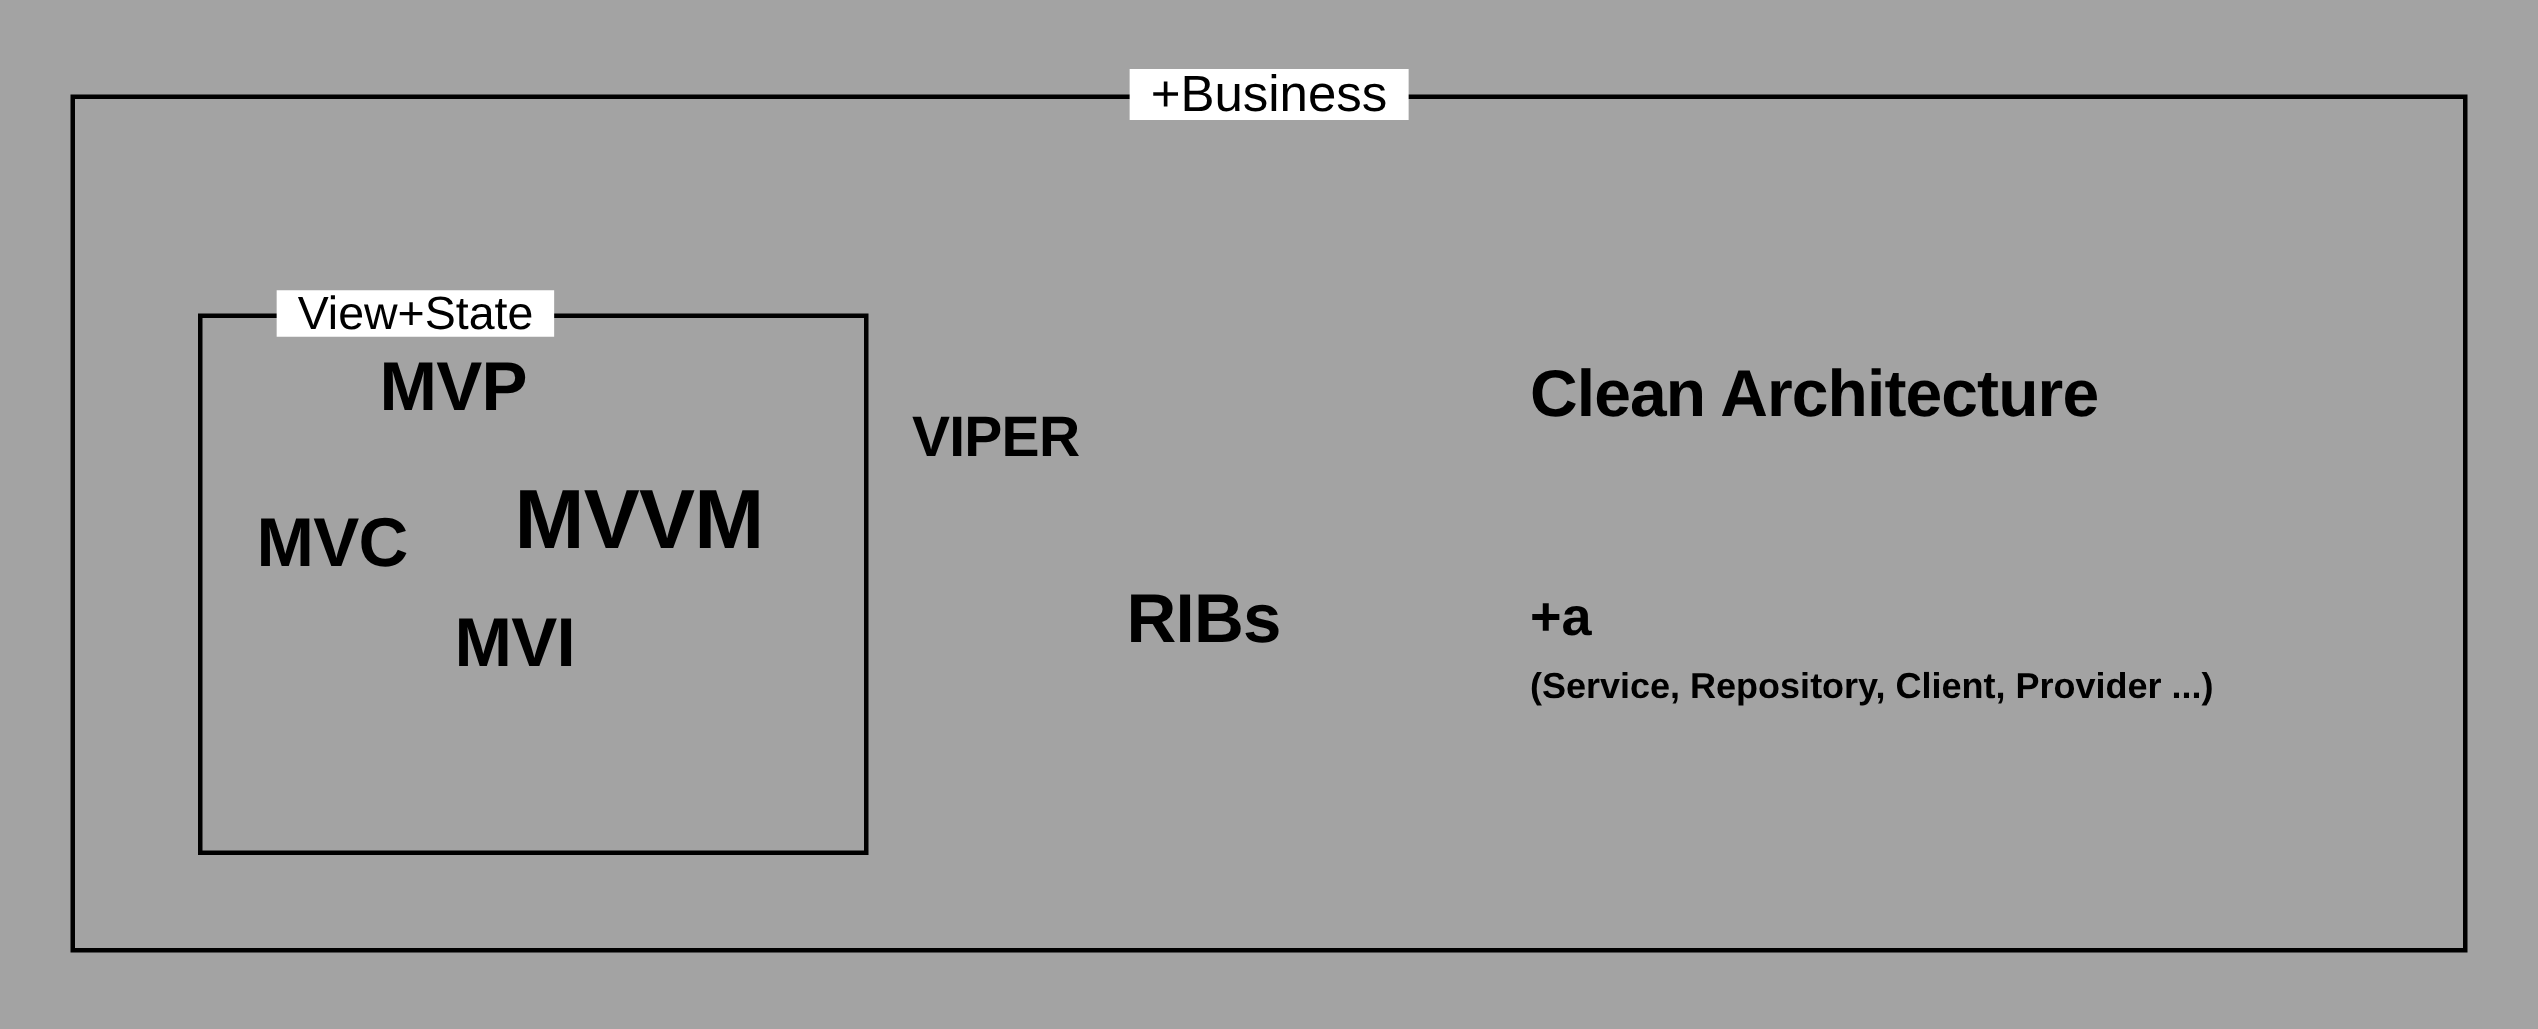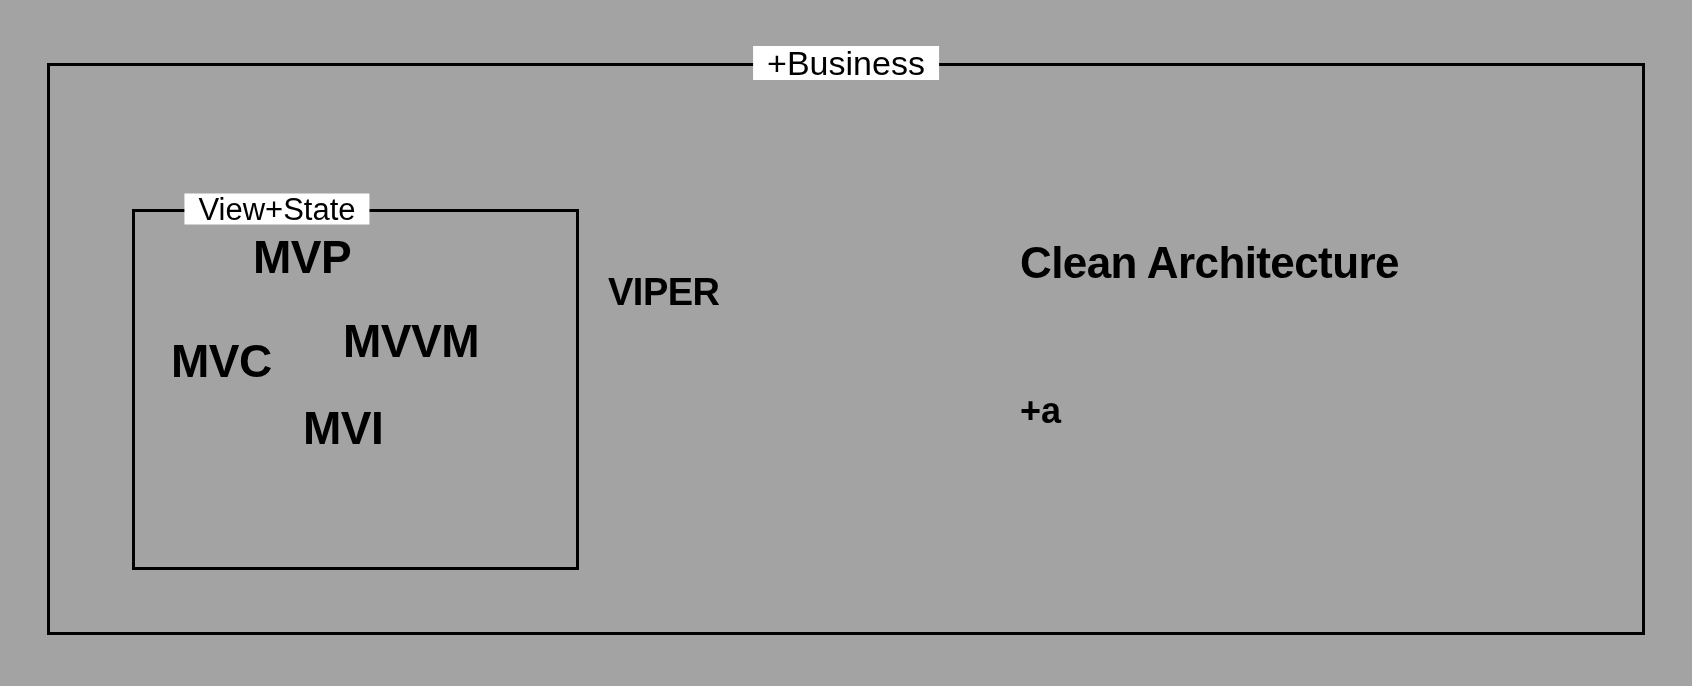--- a/index.html
+++ b/index.html
@@ -62,21 +62,21 @@
   .pattern {
     position: absolute;
     font-weight: 700;
     letter-spacing: -0.5px;
     white-space: nowrap;
     line-height: 1;
     color: #000000;
   }
   .p-mvp  { left: 253px; top: 234px; font-size: 46px; }
   .p-mvc  { left: 171px; top: 338px; font-size: 46px; }
-  .p-mvvm { left: 343px; top: 318px; font-size: 46px; }
+  .p-mvvm { left: 343px; top: 318px; font-size: 56px; }
   .p-mvi  { left: 303px; top: 405px; font-size: 46px; }
   .p-viper{ left: 608px; top: 273px; font-size: 38px; }
   .p-ribs { left: 751px; top: 389px; font-size: 46px; }
 
   
   .clean-col {
     position: absolute;
     left: 1020px;
     top: 225px;
     width: 625px;
@@ -118,19 +118,21 @@
   <div class="box box-view">
     <span class="box-label label-view">View+State</span>
   </div>
 
   <span class="pattern p-mvp">MVP</span>
   <span class="pattern p-mvc">MVC</span>
   <span class="pattern p-mvvm">MVVM</span>
   <span class="pattern p-mvi">MVI</span>
 
   <span class="pattern p-viper">VIPER</span>
+  <span class="pattern p-ribs">RIBs</span>
 
   <div class="clean-col">
     <div class="clean-title">Clean Architecture</div>
     <div class="clean-plus-a">+a</div>
+    <div class="clean-list">(Service, Repository, Client, Provider ...)</div>
   </div>
 
 </div>
 
 </body></html>

